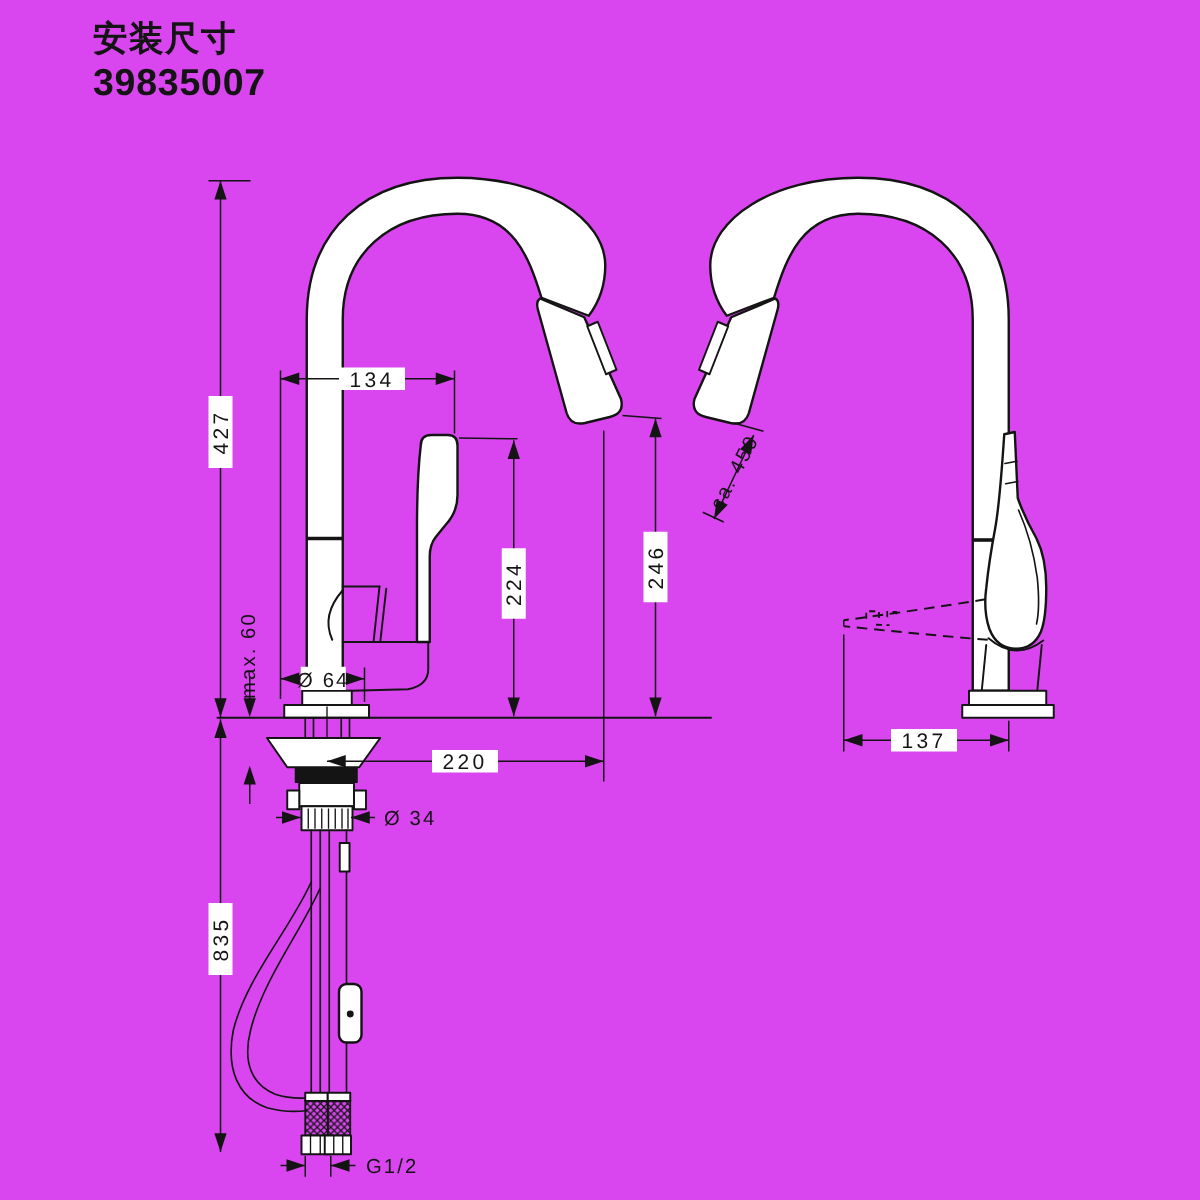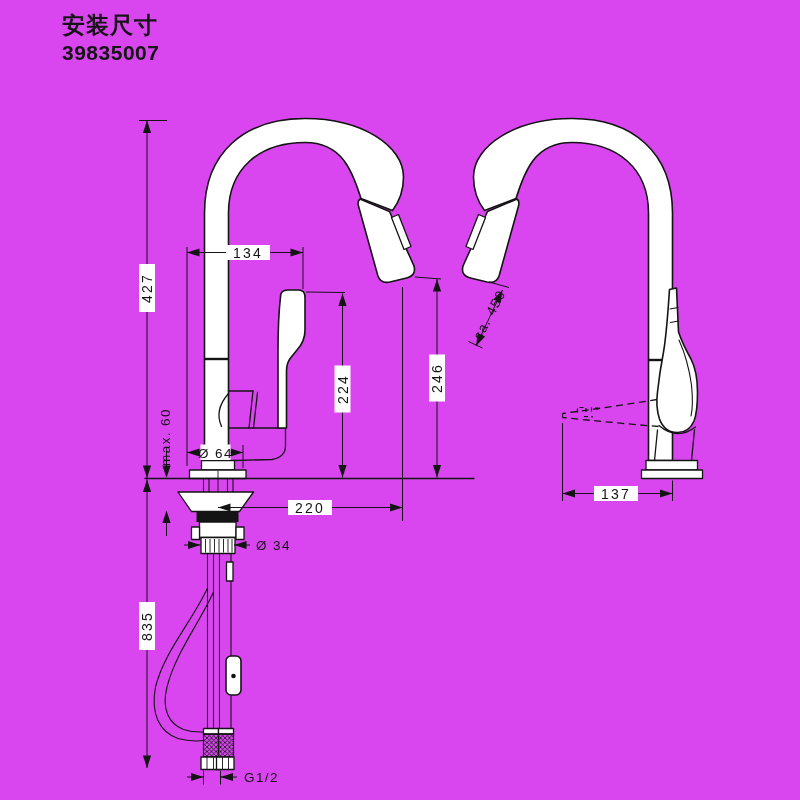--- a/index.html
+++ b/index.html
@@ -1,20 +1,20 @@
 <!DOCTYPE html>
 <html><head>
 <meta charset="utf-8">
 <style>
   html,body{margin:0;padding:0;background:#ffffff;}
   .stage{position:relative;width:800px;height:800px;background:#d946ef;overflow:hidden;
          font-family:"Liberation Sans",sans-serif;}
   .hdr{position:absolute;left:62px;top:12px;color:#141414;}
   .hdr .t{font-size:23px;font-weight:bold;letter-spacing:1px;line-height:1.2;}
-  .hdr .m{font-size:21px;font-weight:bold;letter-spacing:0.5px;line-height:1.25;text-align:right;}
+  .hdr .m{font-size:25px;font-weight:bold;letter-spacing:0.5px;line-height:1.25;text-align:right;}
   svg.drawing{position:absolute;left:0;top:0;}
   .o  {fill:#ffffff;stroke:#141414;stroke-width:1.6;stroke-linejoin:round;}
   .o2 {fill:#ffffff;stroke:#141414;stroke-width:1.3;stroke-linejoin:round;}
   .s  {fill:none;stroke:#141414;stroke-width:1.3;stroke-linecap:round;stroke-linejoin:round;}
   .s2 {fill:none;stroke:#141414;stroke-width:1.1;stroke-linecap:round;}
   .hairline{fill:none;stroke:#141414;stroke-width:0.9;}
   .thick{stroke:#141414;stroke-width:2.4;}
   .d  {fill:none;stroke:#141414;stroke-width:1;}
   .dsh{fill:none;stroke:#141414;stroke-width:1.3;stroke-dasharray:7 4.5;}
   .dsh2{fill:none;stroke:#141414;stroke-width:1.2;stroke-dasharray:4 3;}

